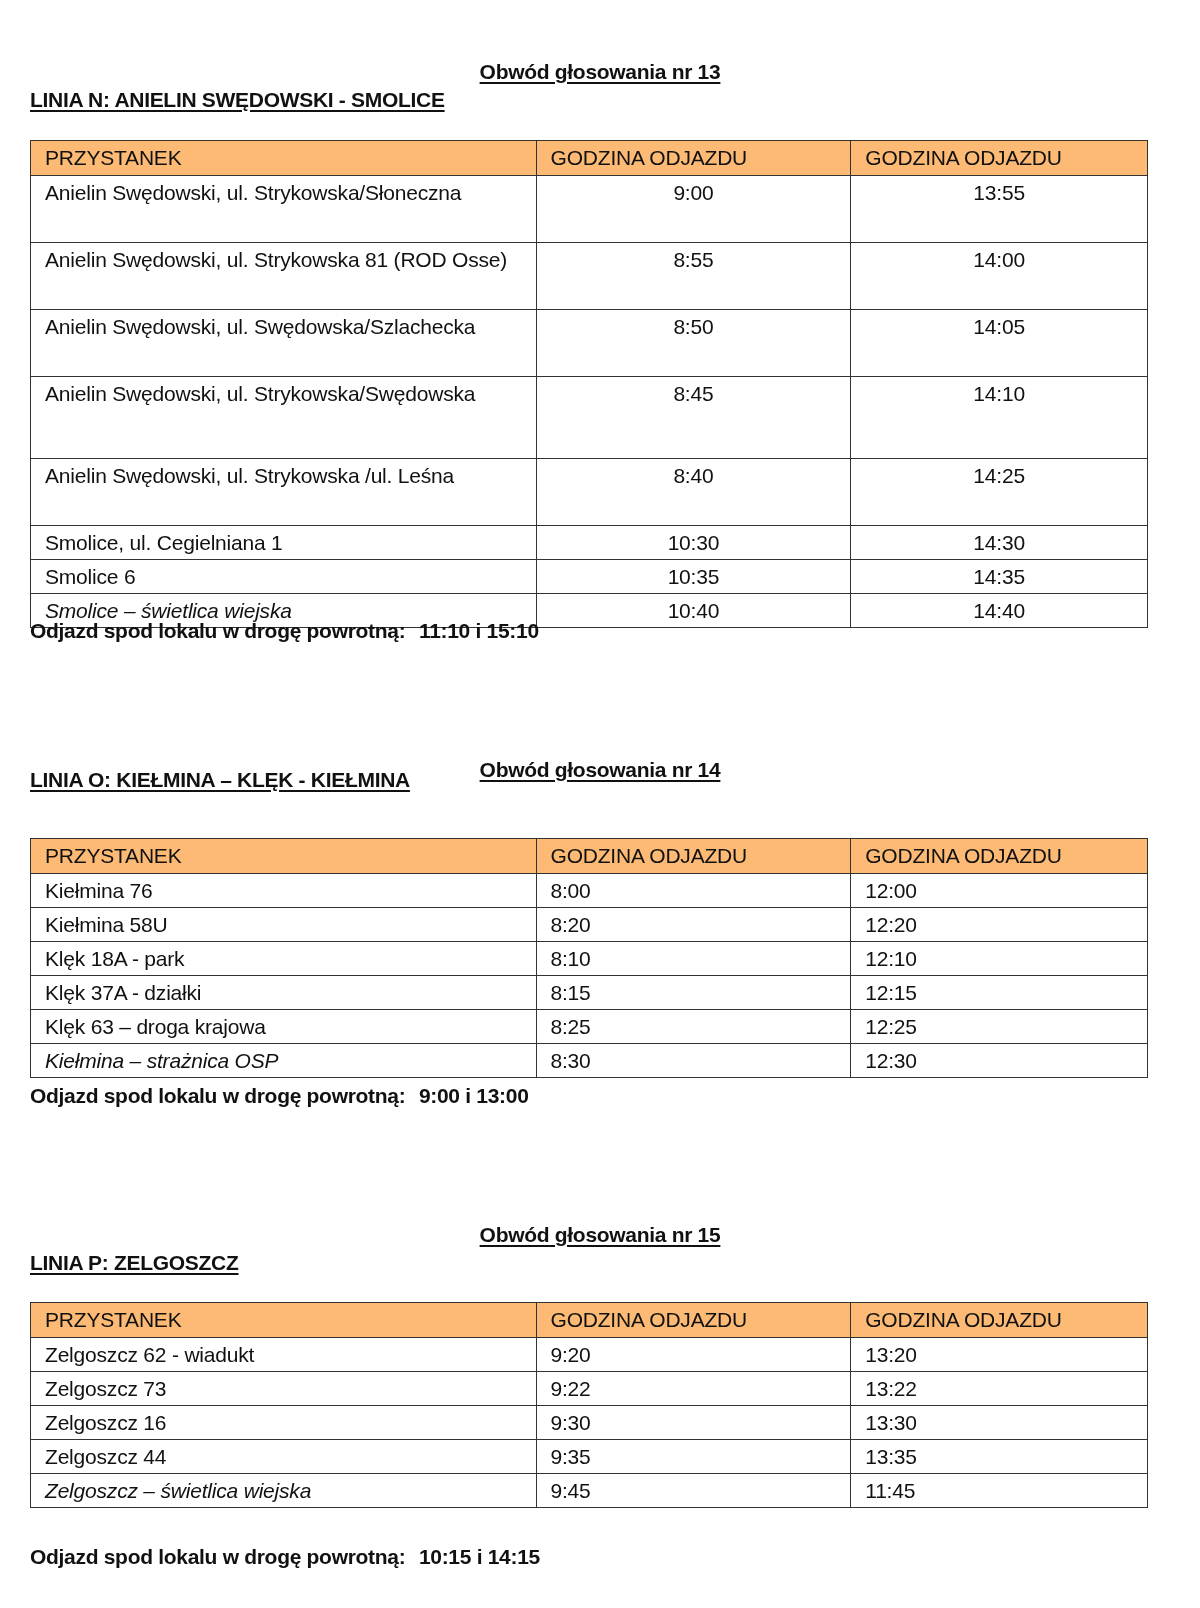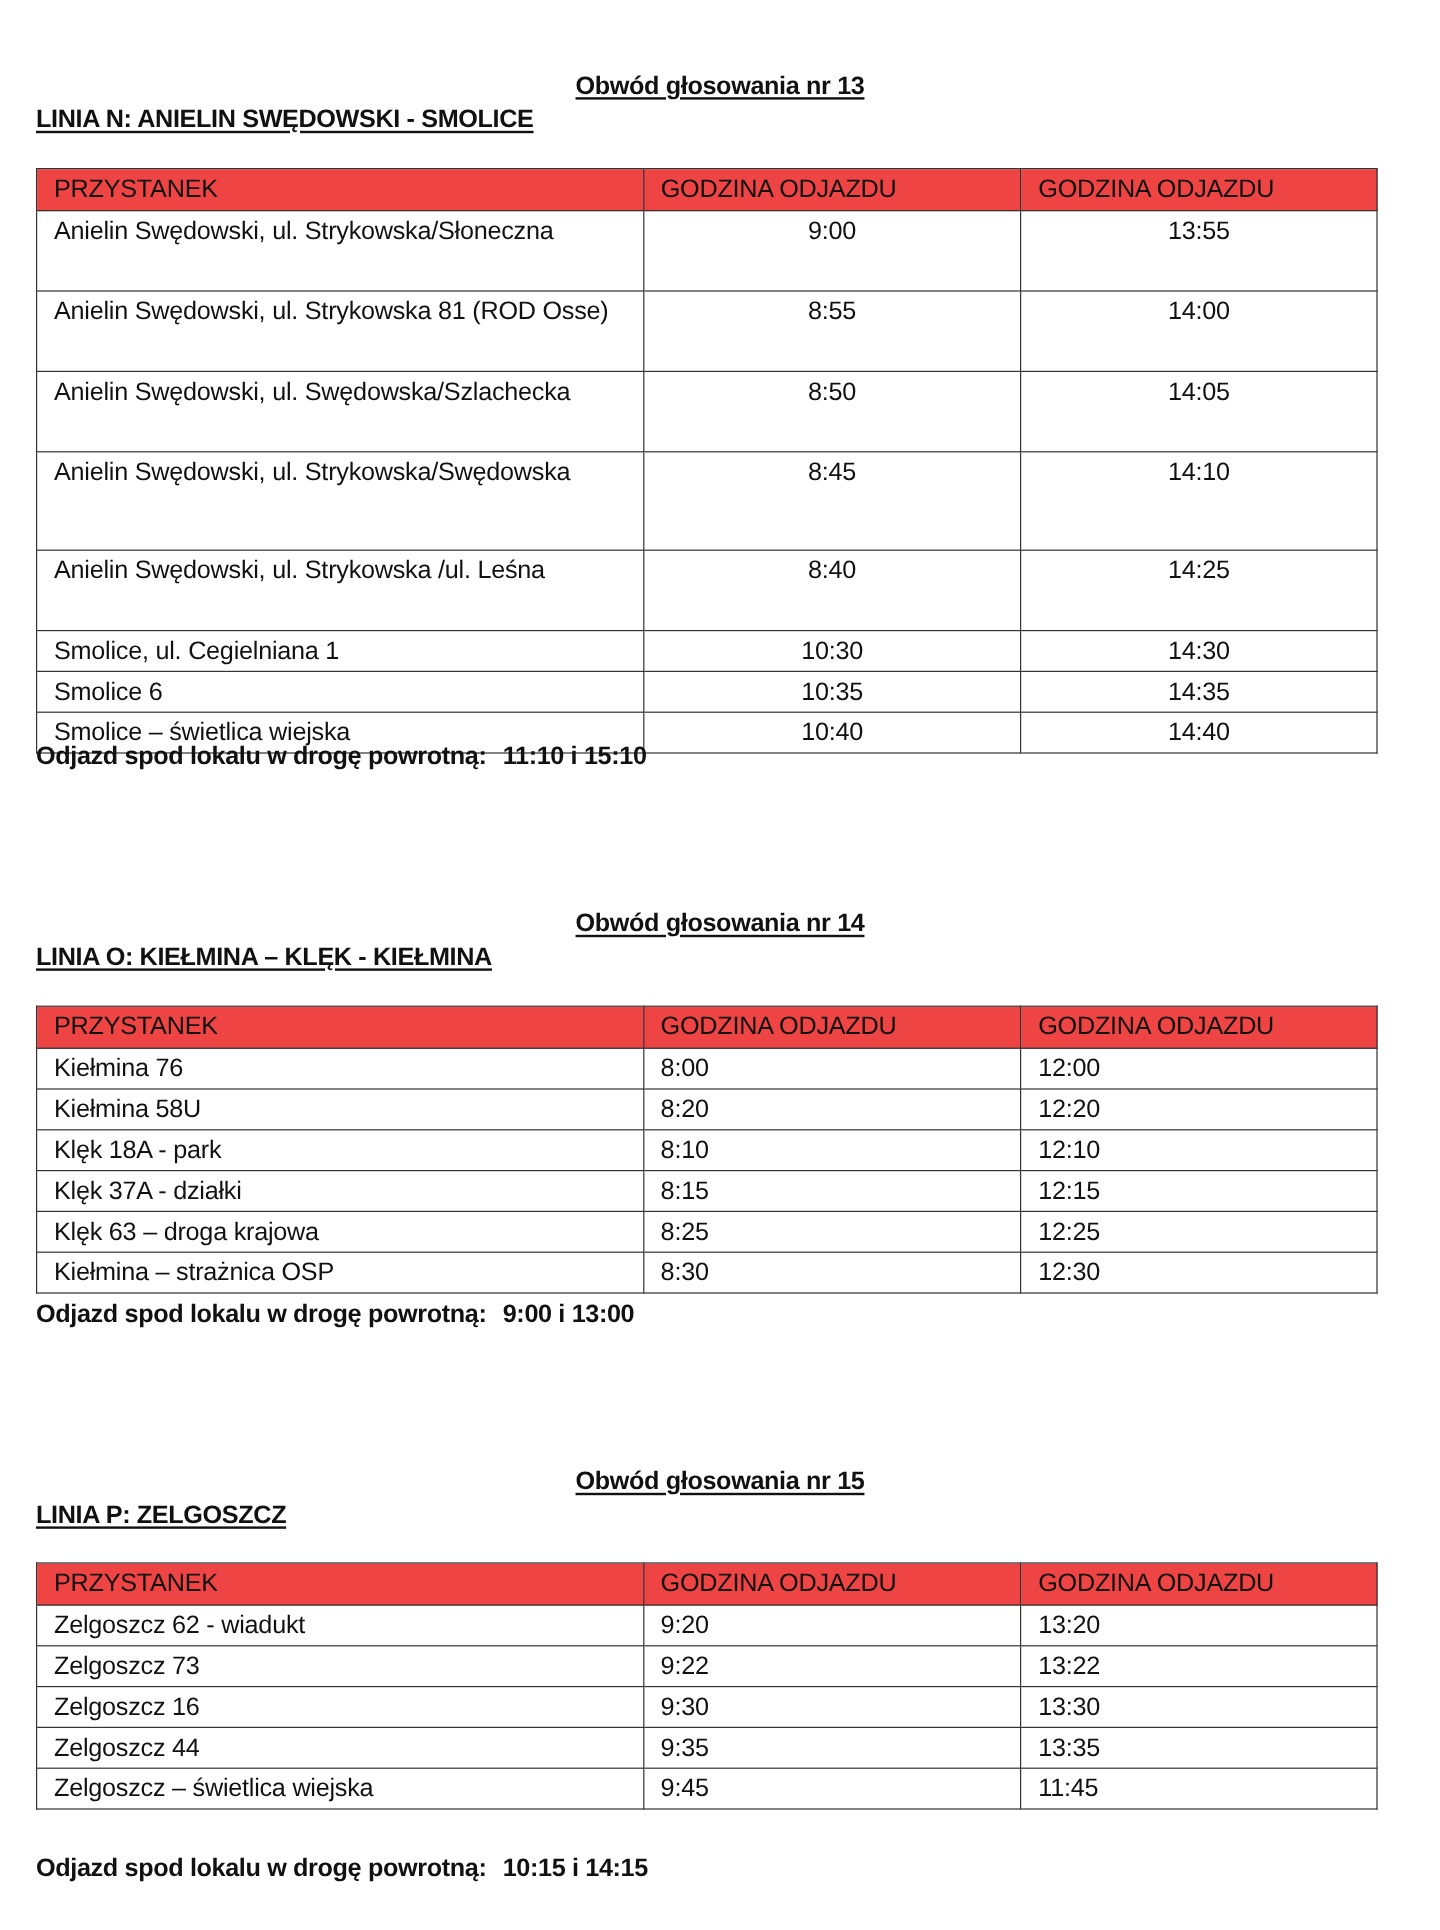--- a/index.html
+++ b/index.html
@@ -7,27 +7,27 @@
          font-family:"Liberation Sans", sans-serif; color:#111; }
   .title { position:absolute; left:0; width:1200px; text-align:center;
            font-weight:bold; font-size:21px; text-decoration:underline;
            text-underline-offset:3px; letter-spacing:-0.3px;margin-top:28px; }
   .line-title { position:absolute; left:30px; font-weight:bold; font-size:21px;
            text-decoration:underline; text-underline-offset:3px; letter-spacing:-0.3px;text-align:center; }
   table { position:absolute; left:30px; width:1118px; border-collapse:collapse;
           font-size:21px; letter-spacing:-0.2px; }
   th, td { border:1.6px solid #333; padding:0 14px; vertical-align:top;
            text-align:left; font-weight:normal; line-height:33px; }
-  th { background:#ef4444; height:34px; }
+  th { background:#fdba74; height:34px; }
   td { height:33px; }
   col.c1 { width:506px; }
   col.c2 { width:315px; }
   col.c3 { width:297px; }
   .center td.t { text-align:center; }
-  td.it { }
+  td.it { font-style:italic; }
   .ret { position:absolute; left:30px; font-weight:bold; font-size:21px; letter-spacing:-0.3px; }
   .ret span.times { margin-left:8px; }
 </style>
 </head>
 <body>
 
 <div class="title" style="top:32px">Obwód głosowania nr 13</div>
 <div class="line-title" style="top:88px">LINIA N: ANIELIN SWĘDOWSKI - SMOLICE</div>
 <table class="center" style="top:140px">
   <colgroup>
@@ -82,21 +82,21 @@
     <td class="t">14:40</td>
   </tr>
 </tbody>
   </table>
 <div class="ret" style="top:619px">
   <span>Odjazd spod lokalu w drogę powrotną:</span>
   <span class="times">11:10 i 15:10</span>
 </div>
 
 <div class="title" style="top:730px">Obwód głosowania nr 14</div>
-<div class="line-title" style="top:786px">LINIA O: KIEŁMINA – KLĘK - KIEŁMINA</div>
+<div class="line-title" style="top:768px">LINIA O: KIEŁMINA – KLĘK - KIEŁMINA</div>
 <table style="top:838px">
   <colgroup>
       <col class="c1">
       <col class="c2">
       <col class="c3">
     </colgroup>
   <tbody>
       <tr>
     <th>PRZYSTANEK</th>
     <th>GODZINA ODJAZDU</th>

